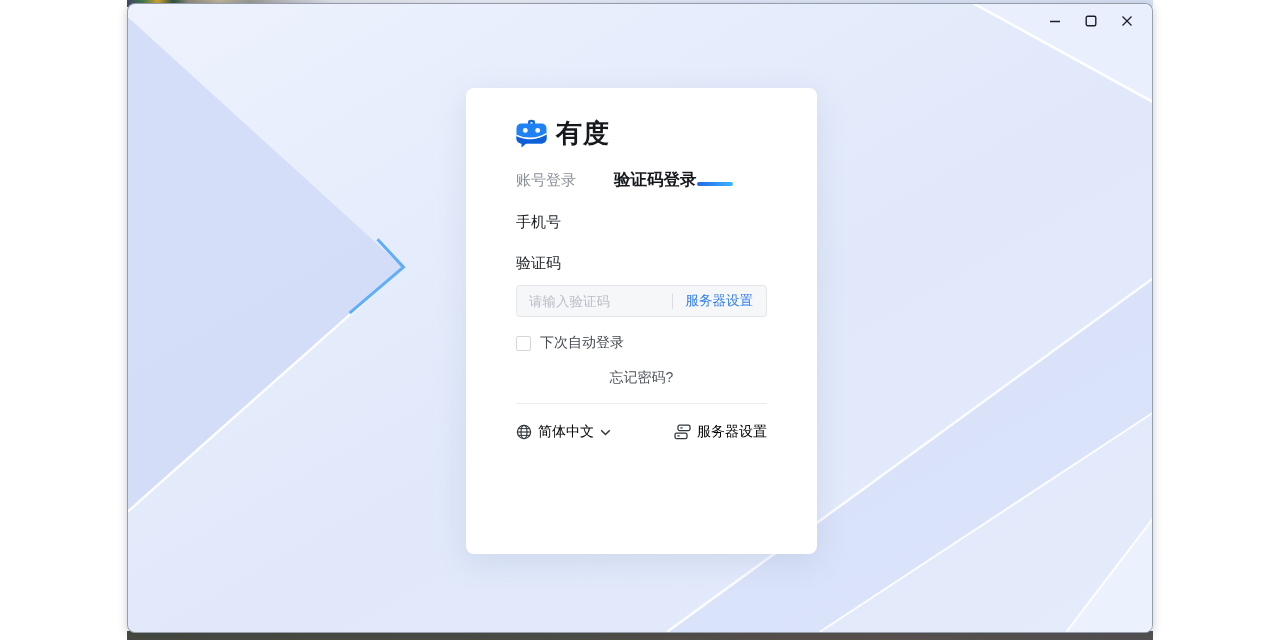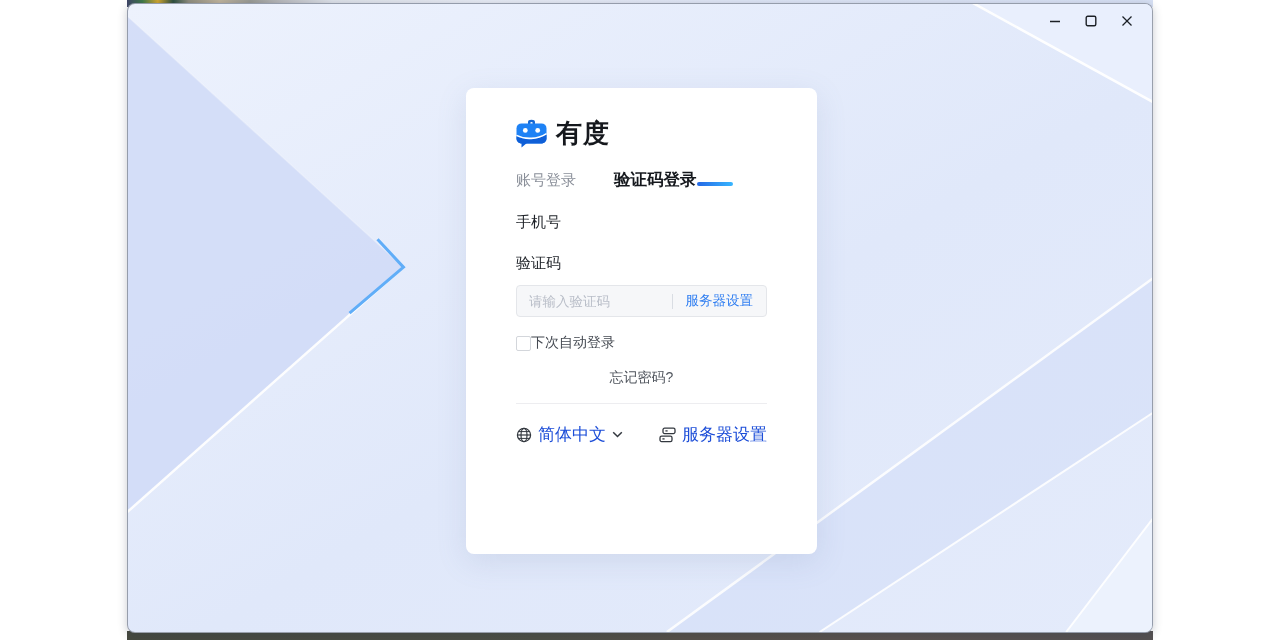--- a/index.html
+++ b/index.html
@@ -45,36 +45,36 @@
   .field-label { margin-top:22px; font-size:15px; color:#1d2127; }
   .input-box { margin-top:12px; height:32px; display:flex; align-items:center;
     background:#f6f7f9; border:1px solid #e4e6ea; border-radius:4px; overflow:hidden; }
   .input-box input { flex:1; min-width:0; height:100%; border:none; outline:none;
     background:transparent; padding:0 12px; font-size:13.5px; color:#30343b;
     font-family:"Liberation Sans","DejaVu Sans",sans-serif; }
   .input-box input::placeholder { color:#b9bec8; }
   .code-divider { width:1px; height:15px; background:#d9dde3; }
   .get-code { font-size:13.5px; color:#2f7ef1; padding:0 13px; white-space:nowrap; cursor:pointer; }
 
-  .auto-row { margin-top:17px; display:flex; align-items:center; gap:0; }
+  .auto-row { margin-top:17px; display:flex; align-items:center; gap:9px; }
   .checkbox { width:15px; height:15px; background:#fff; border:1px solid #d3d6db;
     border-radius:2px; cursor:pointer; }
   .auto-label { font-size:14px; color:#454a52; cursor:pointer; }
 
   .login-btn { margin-top:24px; width:100%; height:36px; border:none; border-radius:4px;
     background:#e9ebef; color:#c3c8d0; font-size:15px; cursor:default;
     font-family:"Liberation Sans","DejaVu Sans",sans-serif; }
 
   .forgot { margin-top:17px; text-align:center; font-size:14px; color:#51565e; cursor:pointer; }
 
   .card-divider { margin-top:16px; height:1px; background:#ededf0; }
 
   .footer-row { margin-top:19px; display:flex; align-items:center; justify-content:space-between; }
   .footer-left, .footer-right { display:flex; align-items:center; gap:6px; cursor:pointer; }
-  .footer-text { font-size:17px; color:#1d4ed8; }
+  .footer-text { font-size:14px; color:#000000; }
   .footer-row svg { display:block; }
 </style>
 </head>
 <body>
 
 <div class="desktop-top"></div>
 <div class="desktop-bottom"></div>
 
 <div class="window">
 

